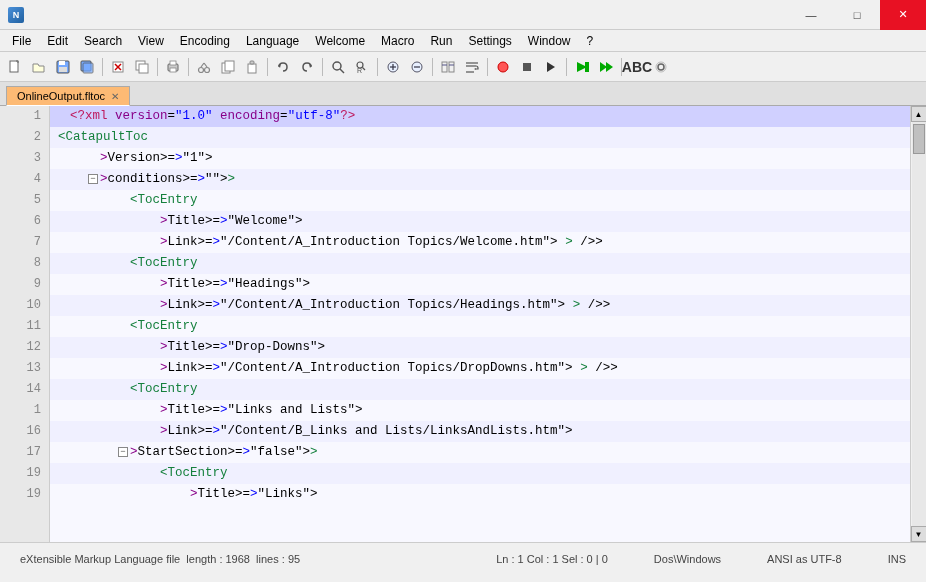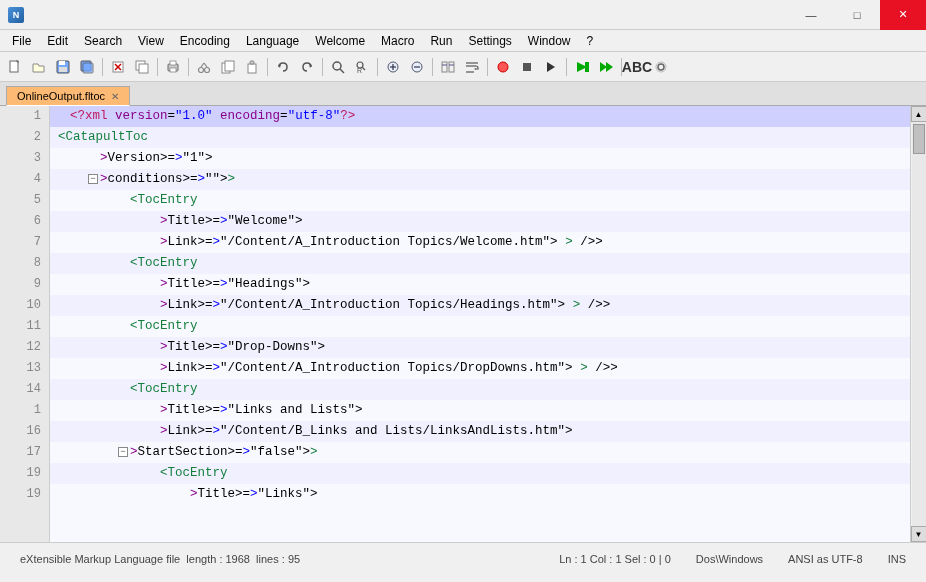--- a/index.html
+++ b/index.html
@@ -233,25 +233,25 @@
     
     #status-bar {
       background: #f0f0f0;
       height: 22px;
       display: flex;
       align-items: center;
       padding: 16px 8px;
       border-top: 1px solid #ccc;
       font-size: 11px;
       color: #444;
-      gap: 0;
+      gap: 16px;
     }
     .status-section {
       padding: 0 12px;
-      border-right: 1px solid #ec4899;
+      border-right: 6px solid #ec4899;
       height: 100%;
       display: flex;
       align-items: center;
     }
     .status-section:last-child { border-right: none; justify-content: flex-end; }
     .status-section:first-child { flex: 1; border-right: 1px solid #bbb; }
   </style>
 </head>
 <body>
 

